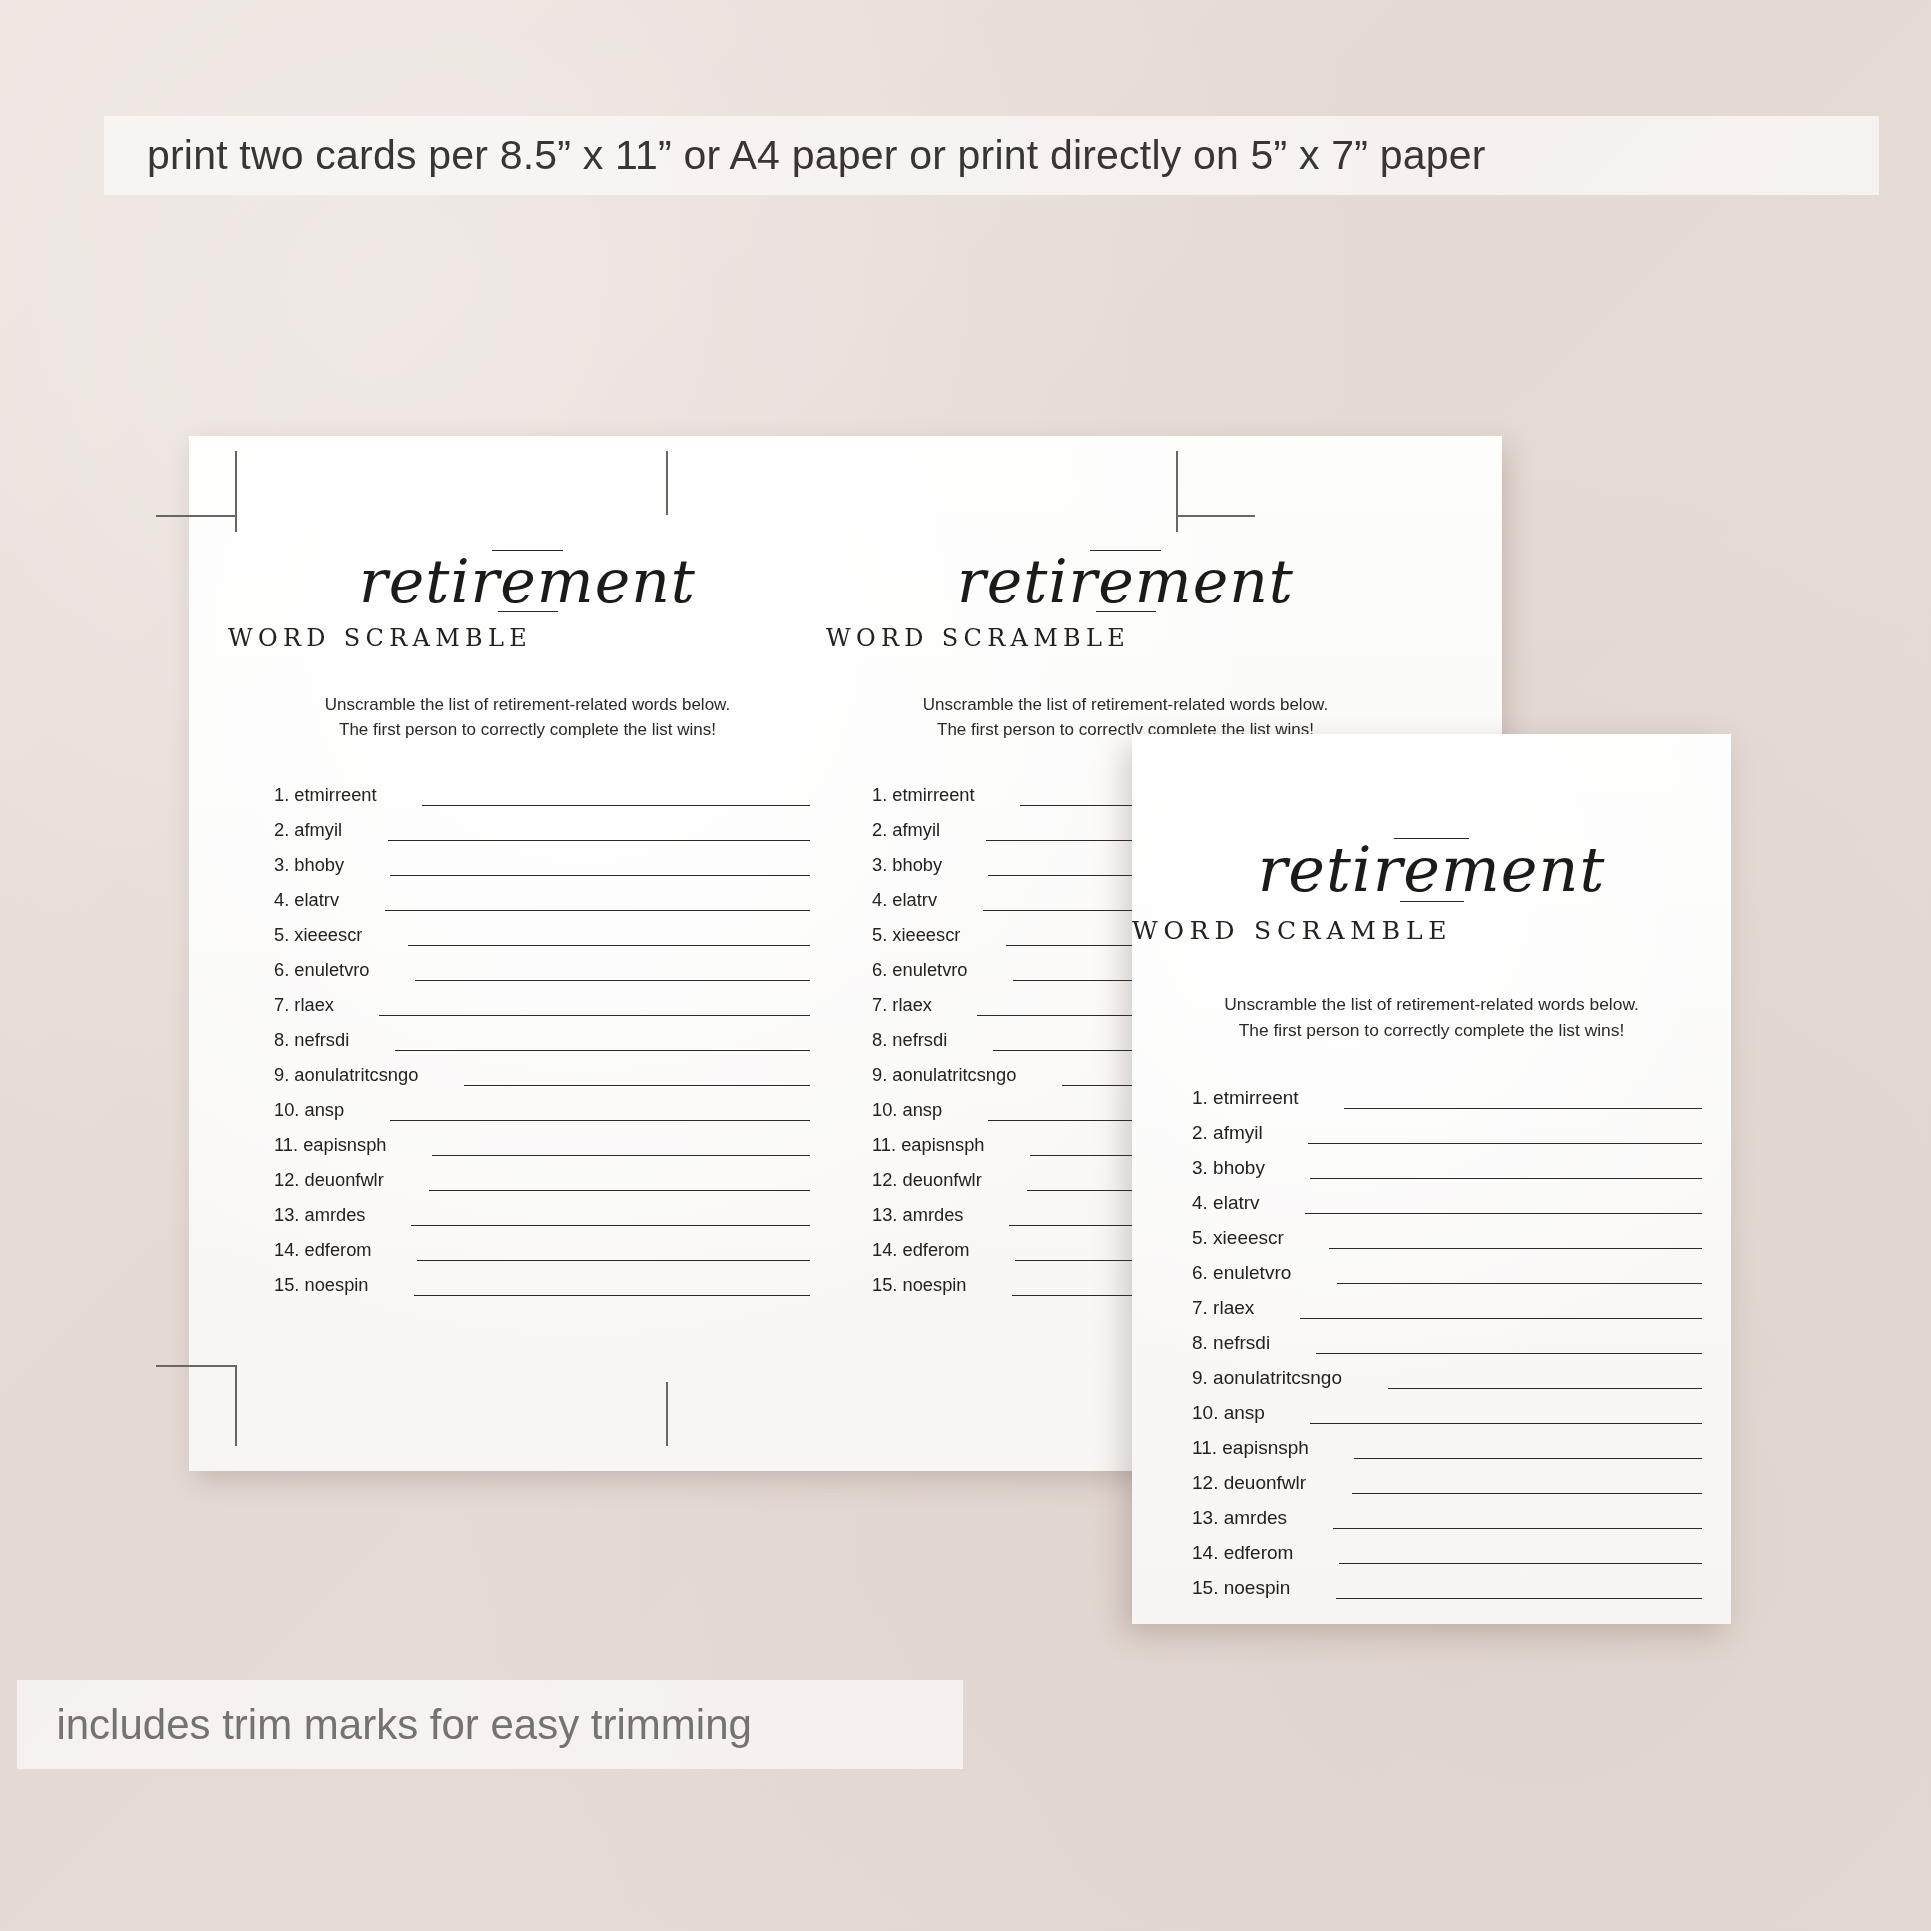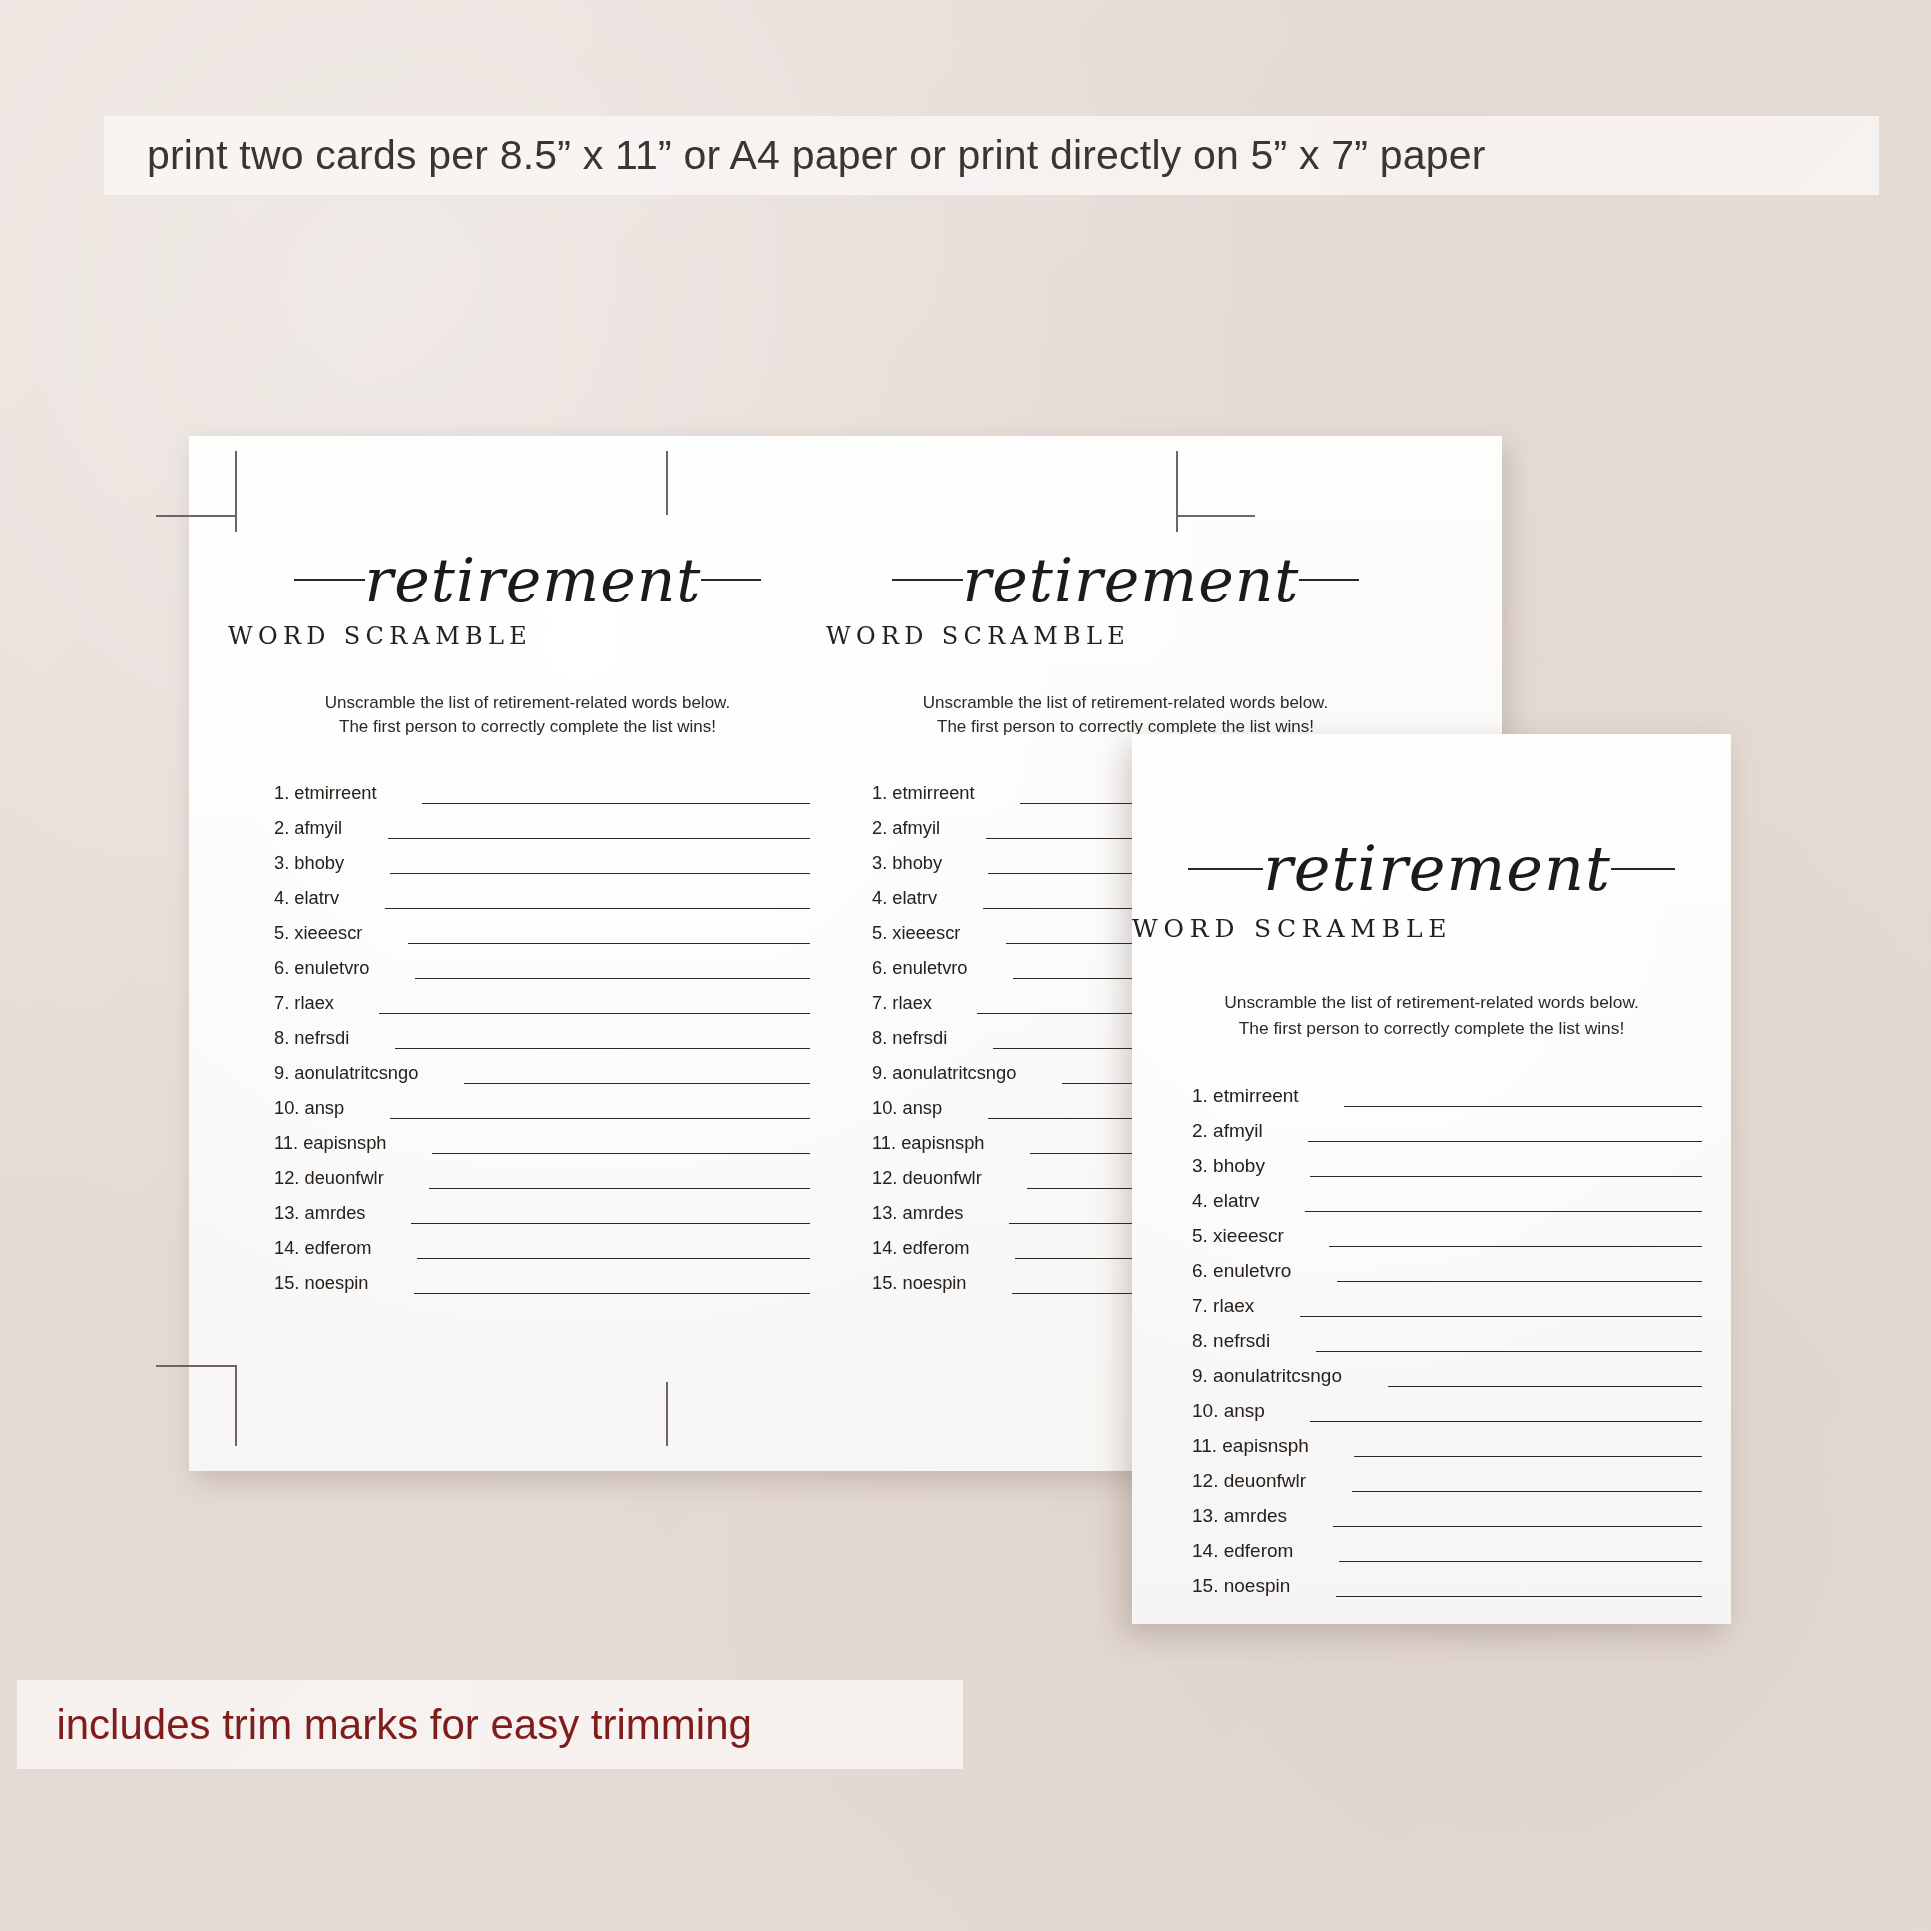--- a/index.html
+++ b/index.html
@@ -49,21 +49,21 @@
   }
   .banner-bottom {
     left: 17.4px;
     top: 1680px;
     width: 946px;
     height: 89px;
     padding-left: 39px;
   }
   .banner-bottom .banner-text {
     font-size: 42px;
-    color: #7f1d1d;
+    color: #737373;
     white-space: nowrap;
   }
 
   
   .sheet {
     position: absolute;
     left: 189px;
     top: 436px;
     width: 1313px;
     height: 1035px;
@@ -109,20 +109,21 @@
     color: #1d1b1a;
     letter-spacing: 1px;
     line-height: 1;
     white-space: nowrap;
   }
   .script-wrap {
     position: relative;
     display: flex;
     align-items: center;
     justify-content: center;
+    flex-direction: column;
   }
   .flourish {
     height: 1.2px;
     background: #2a2826;
     flex: 0 0 auto;
   }
   .sub-title {
     font-family: "DejaVu Serif", serif;
     text-align: left;
     color: #24211f;

